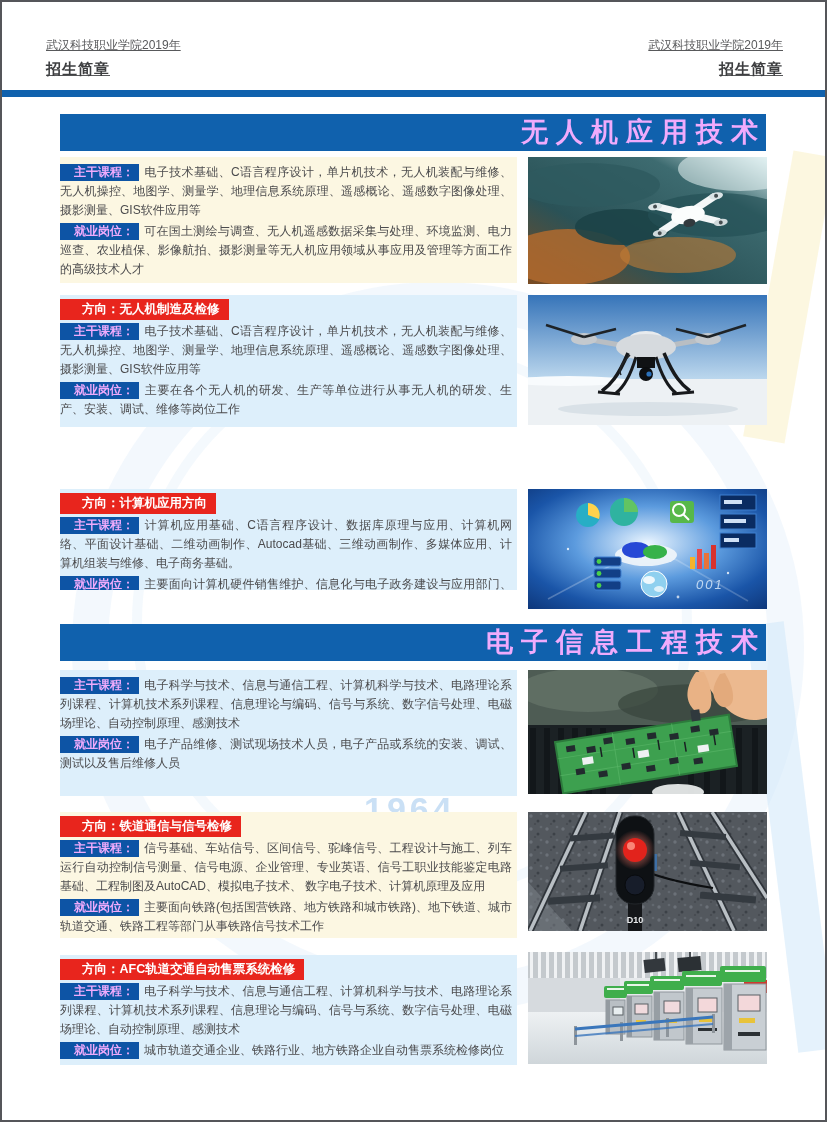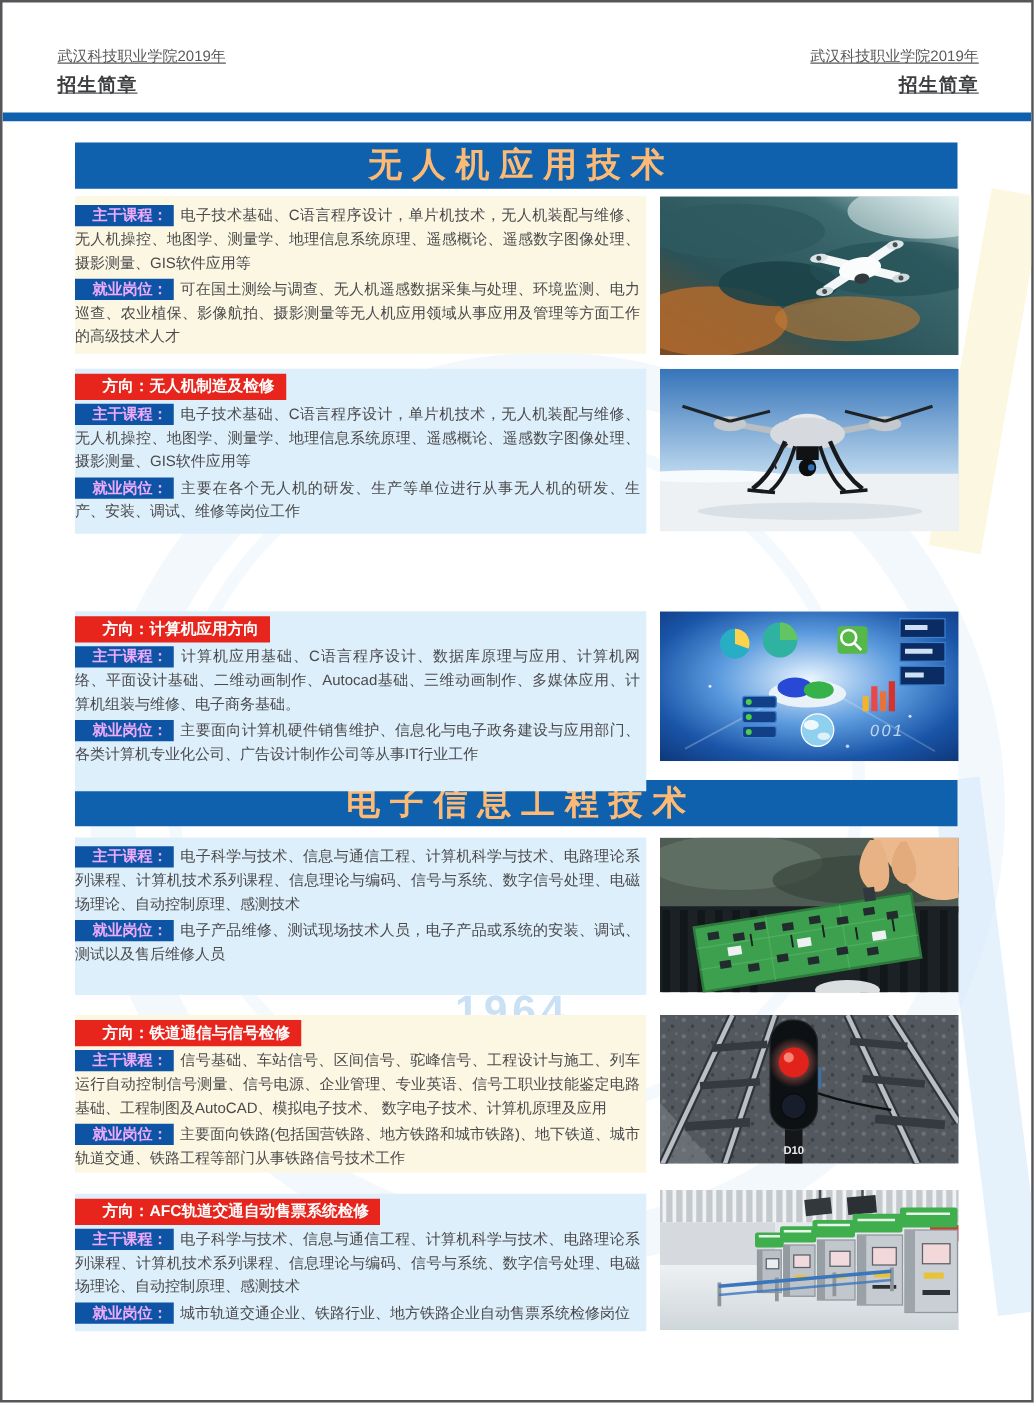--- a/index.html
+++ b/index.html
@@ -19,31 +19,31 @@
   .wm-wedge1{left:766px;top:150px;width:42px;height:290px;background:rgba(250,240,198,0.55);transform:rotate(10deg);}
   .wm-wedge2{left:770px;top:620px;width:38px;height:430px;background:rgba(208,232,250,0.55);transform:rotate(-7deg);}
   
   .hdr{position:absolute;top:36px;z-index:2;font-size:12px;color:#58595b;line-height:15px;text-decoration:underline;}
   .hdr-left{left:44px;text-align:left;}
   .hdr-right{right:42px;text-align:right;}
   .hdr .bold-line{font-size:15px;font-weight:bold;color:#3d3e40;margin-top:8px;letter-spacing:1px;}
   .top-rule{position:absolute;left:0;top:88px;width:100%;height:7px;background:#1061ad;z-index:2;}
   
   .secbar{position:absolute;left:58px;width:706px;height:37px;z-index:2;
-    background:#1061ad;color:#fdba74;font-size:27px;font-weight:bold;
-    text-align:center;line-height:37px;letter-spacing:8px;padding-left:8px;box-sizing:border-box;}
+    background:#1061ad;color:#f0abfc;font-size:27px;font-weight:bold;
+    text-align:right;line-height:37px;letter-spacing:8px;padding-left:8px;box-sizing:border-box;}
   .bar1{top:112px;} .bar2{top:440px;} .bar3{top:622px;}
   
   .blk{position:absolute;left:58px;width:457px;box-sizing:border-box;z-index:2;
     padding:4px 5px 0 0;font-size:12px;line-height:19px;color:#4b4b4d;
     text-align:justify;overflow:hidden;}
   .blk.cream{background:#fcf7e2;}
   .blk.blue{background:#ddeffb;}
   .b1{top:155px;height:126px;} .b2{top:293px;height:132px;}
-  .b3{top:487px;height:144px;} .b4{top:668px;height:126px;}
+  .b3{top:487px;height:101px;} .b4{top:668px;height:126px;}
   .b5{top:810px;height:126px;} .b6{top:953px;height:110px;}
   .dir-row{margin:0 0 2px 0;line-height:20px;}
   .dirchip{display:inline-block;background:#e8251d;color:#ffffff;
     font-size:12.5px;font-weight:bold;line-height:17px;padding:2px 9px 2px 22px;}
   .para{margin:2px 0 0 0;}
   .chip{display:inline-block;background:#0d54a5;color:#f0abfc;font-weight:bold;
     font-size:12px;line-height:15px;padding:1px 5px 1px 14px;margin-right:5px;}
   
   .photo{position:absolute;left:526px;width:239px;z-index:2;overflow:hidden;background:#e9eef2;}
   .photo svg{display:block;width:100%;height:100%;}

